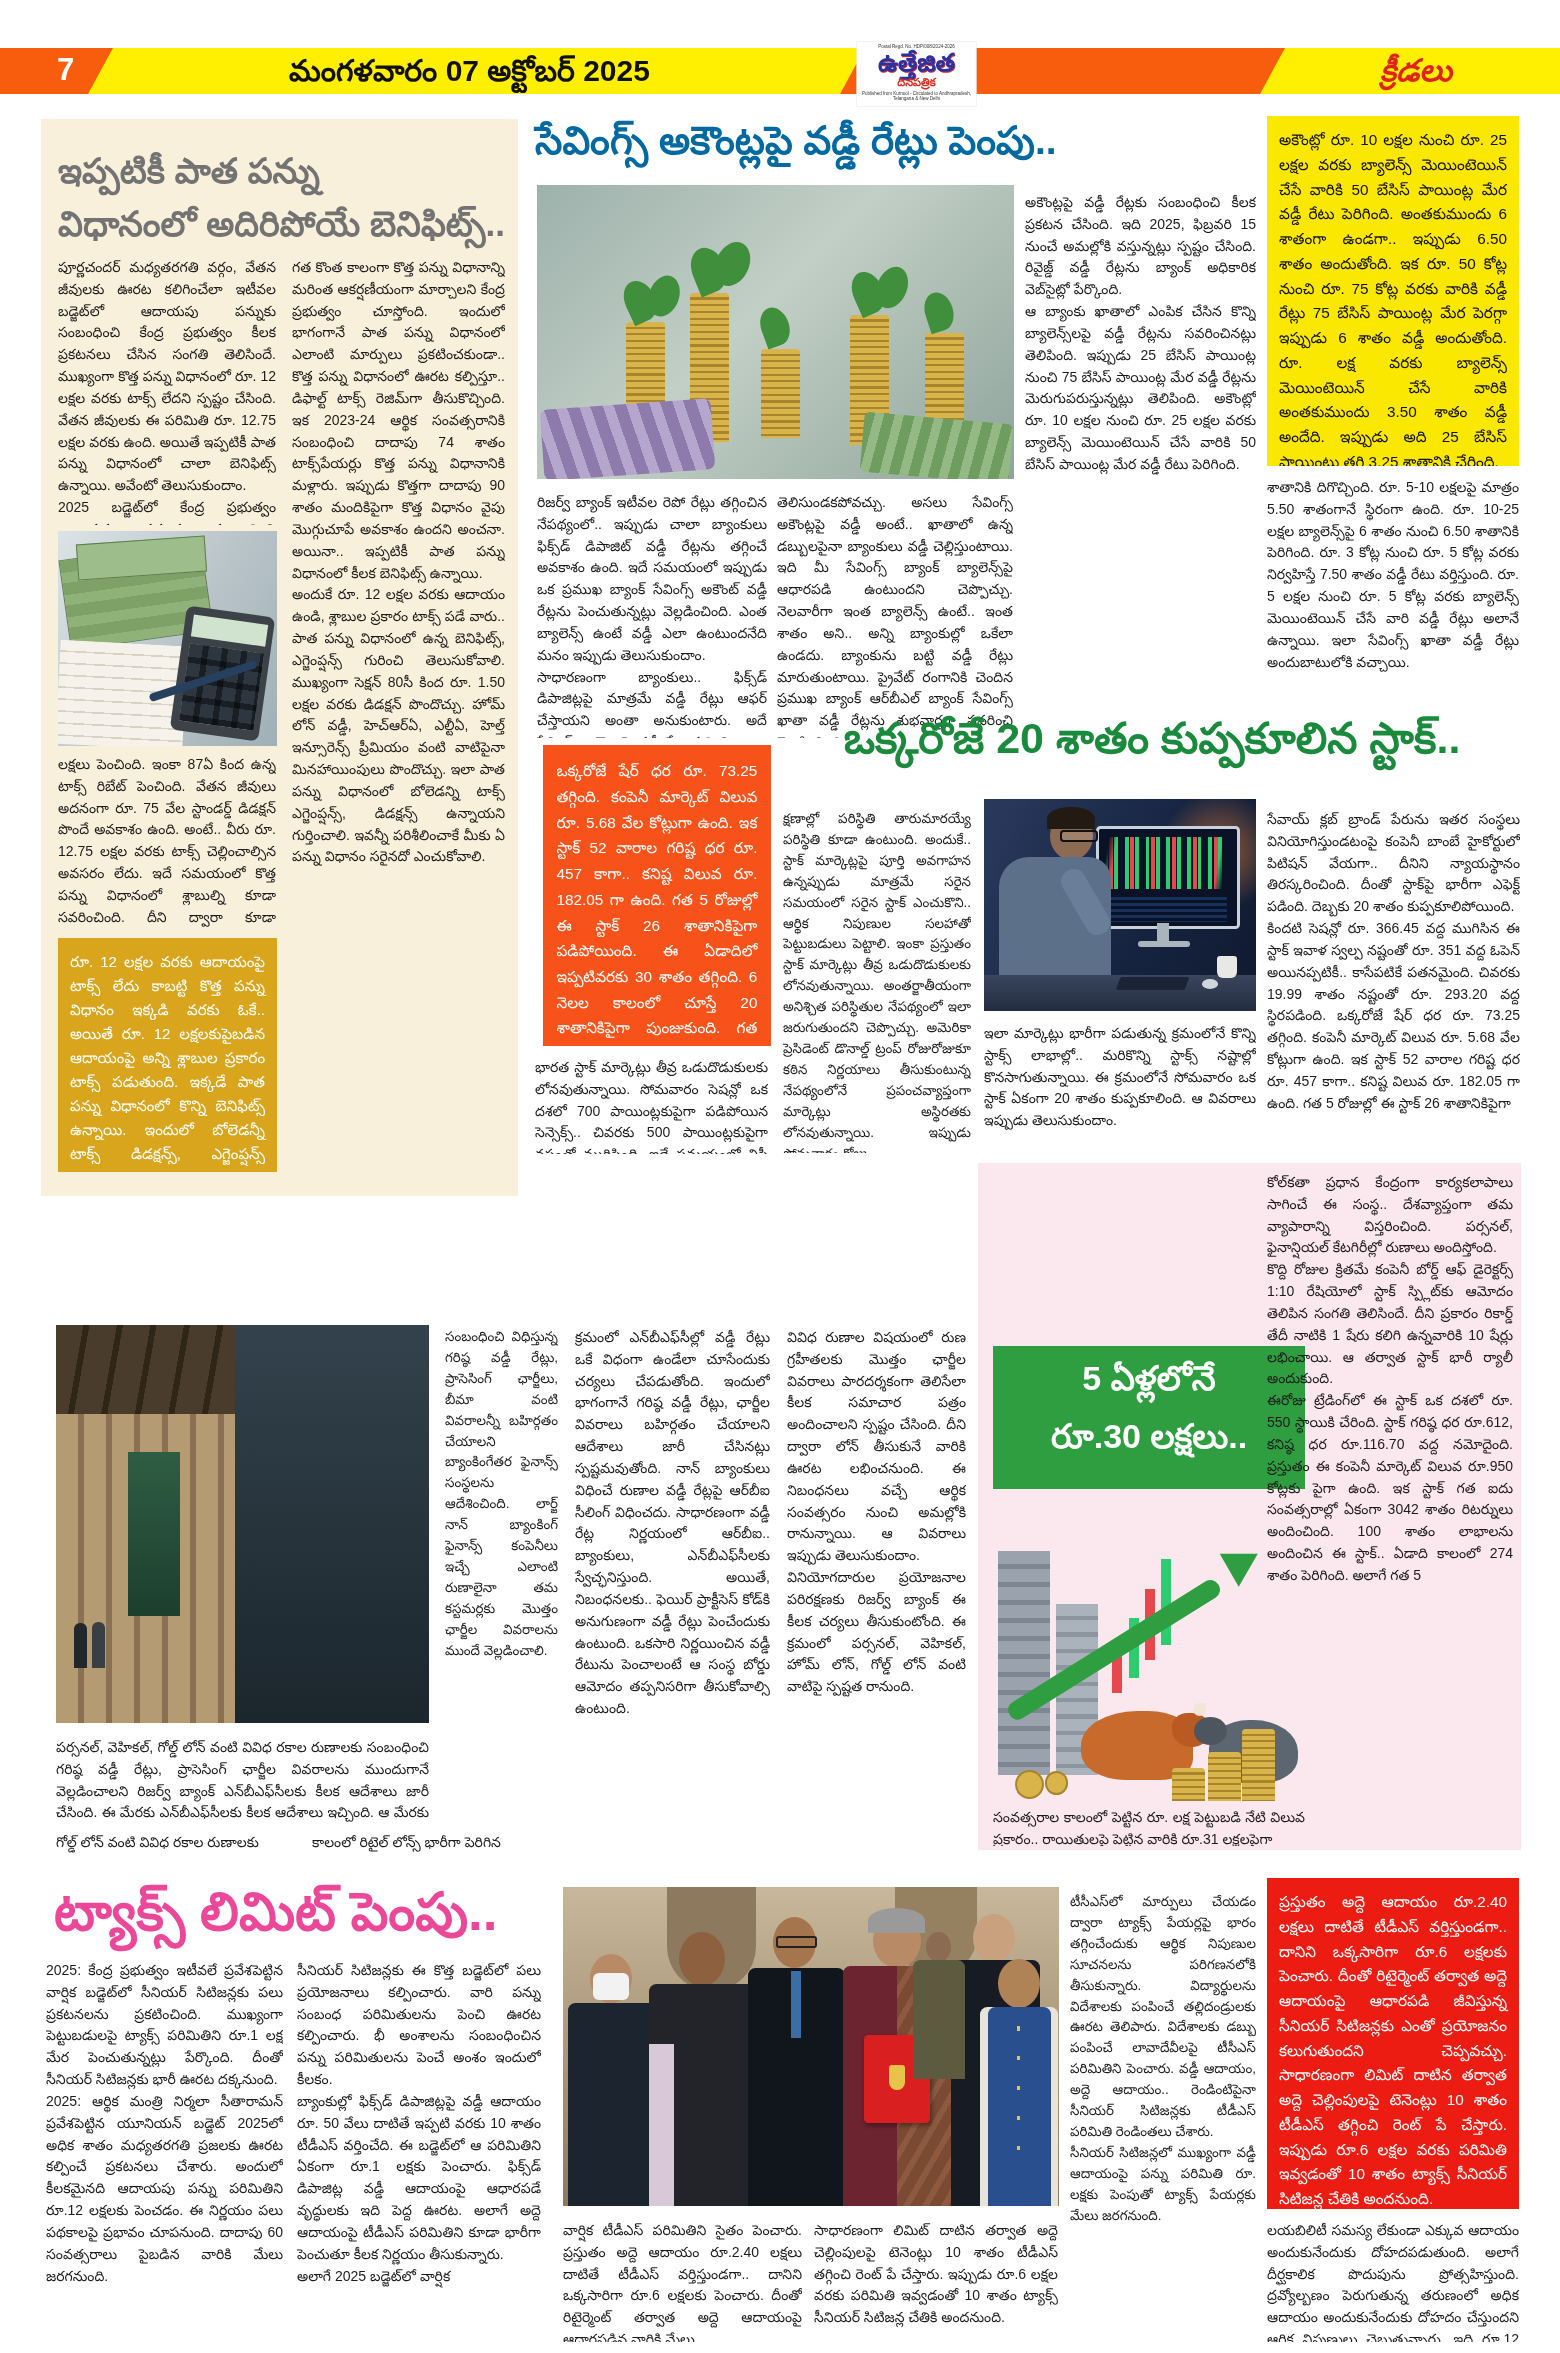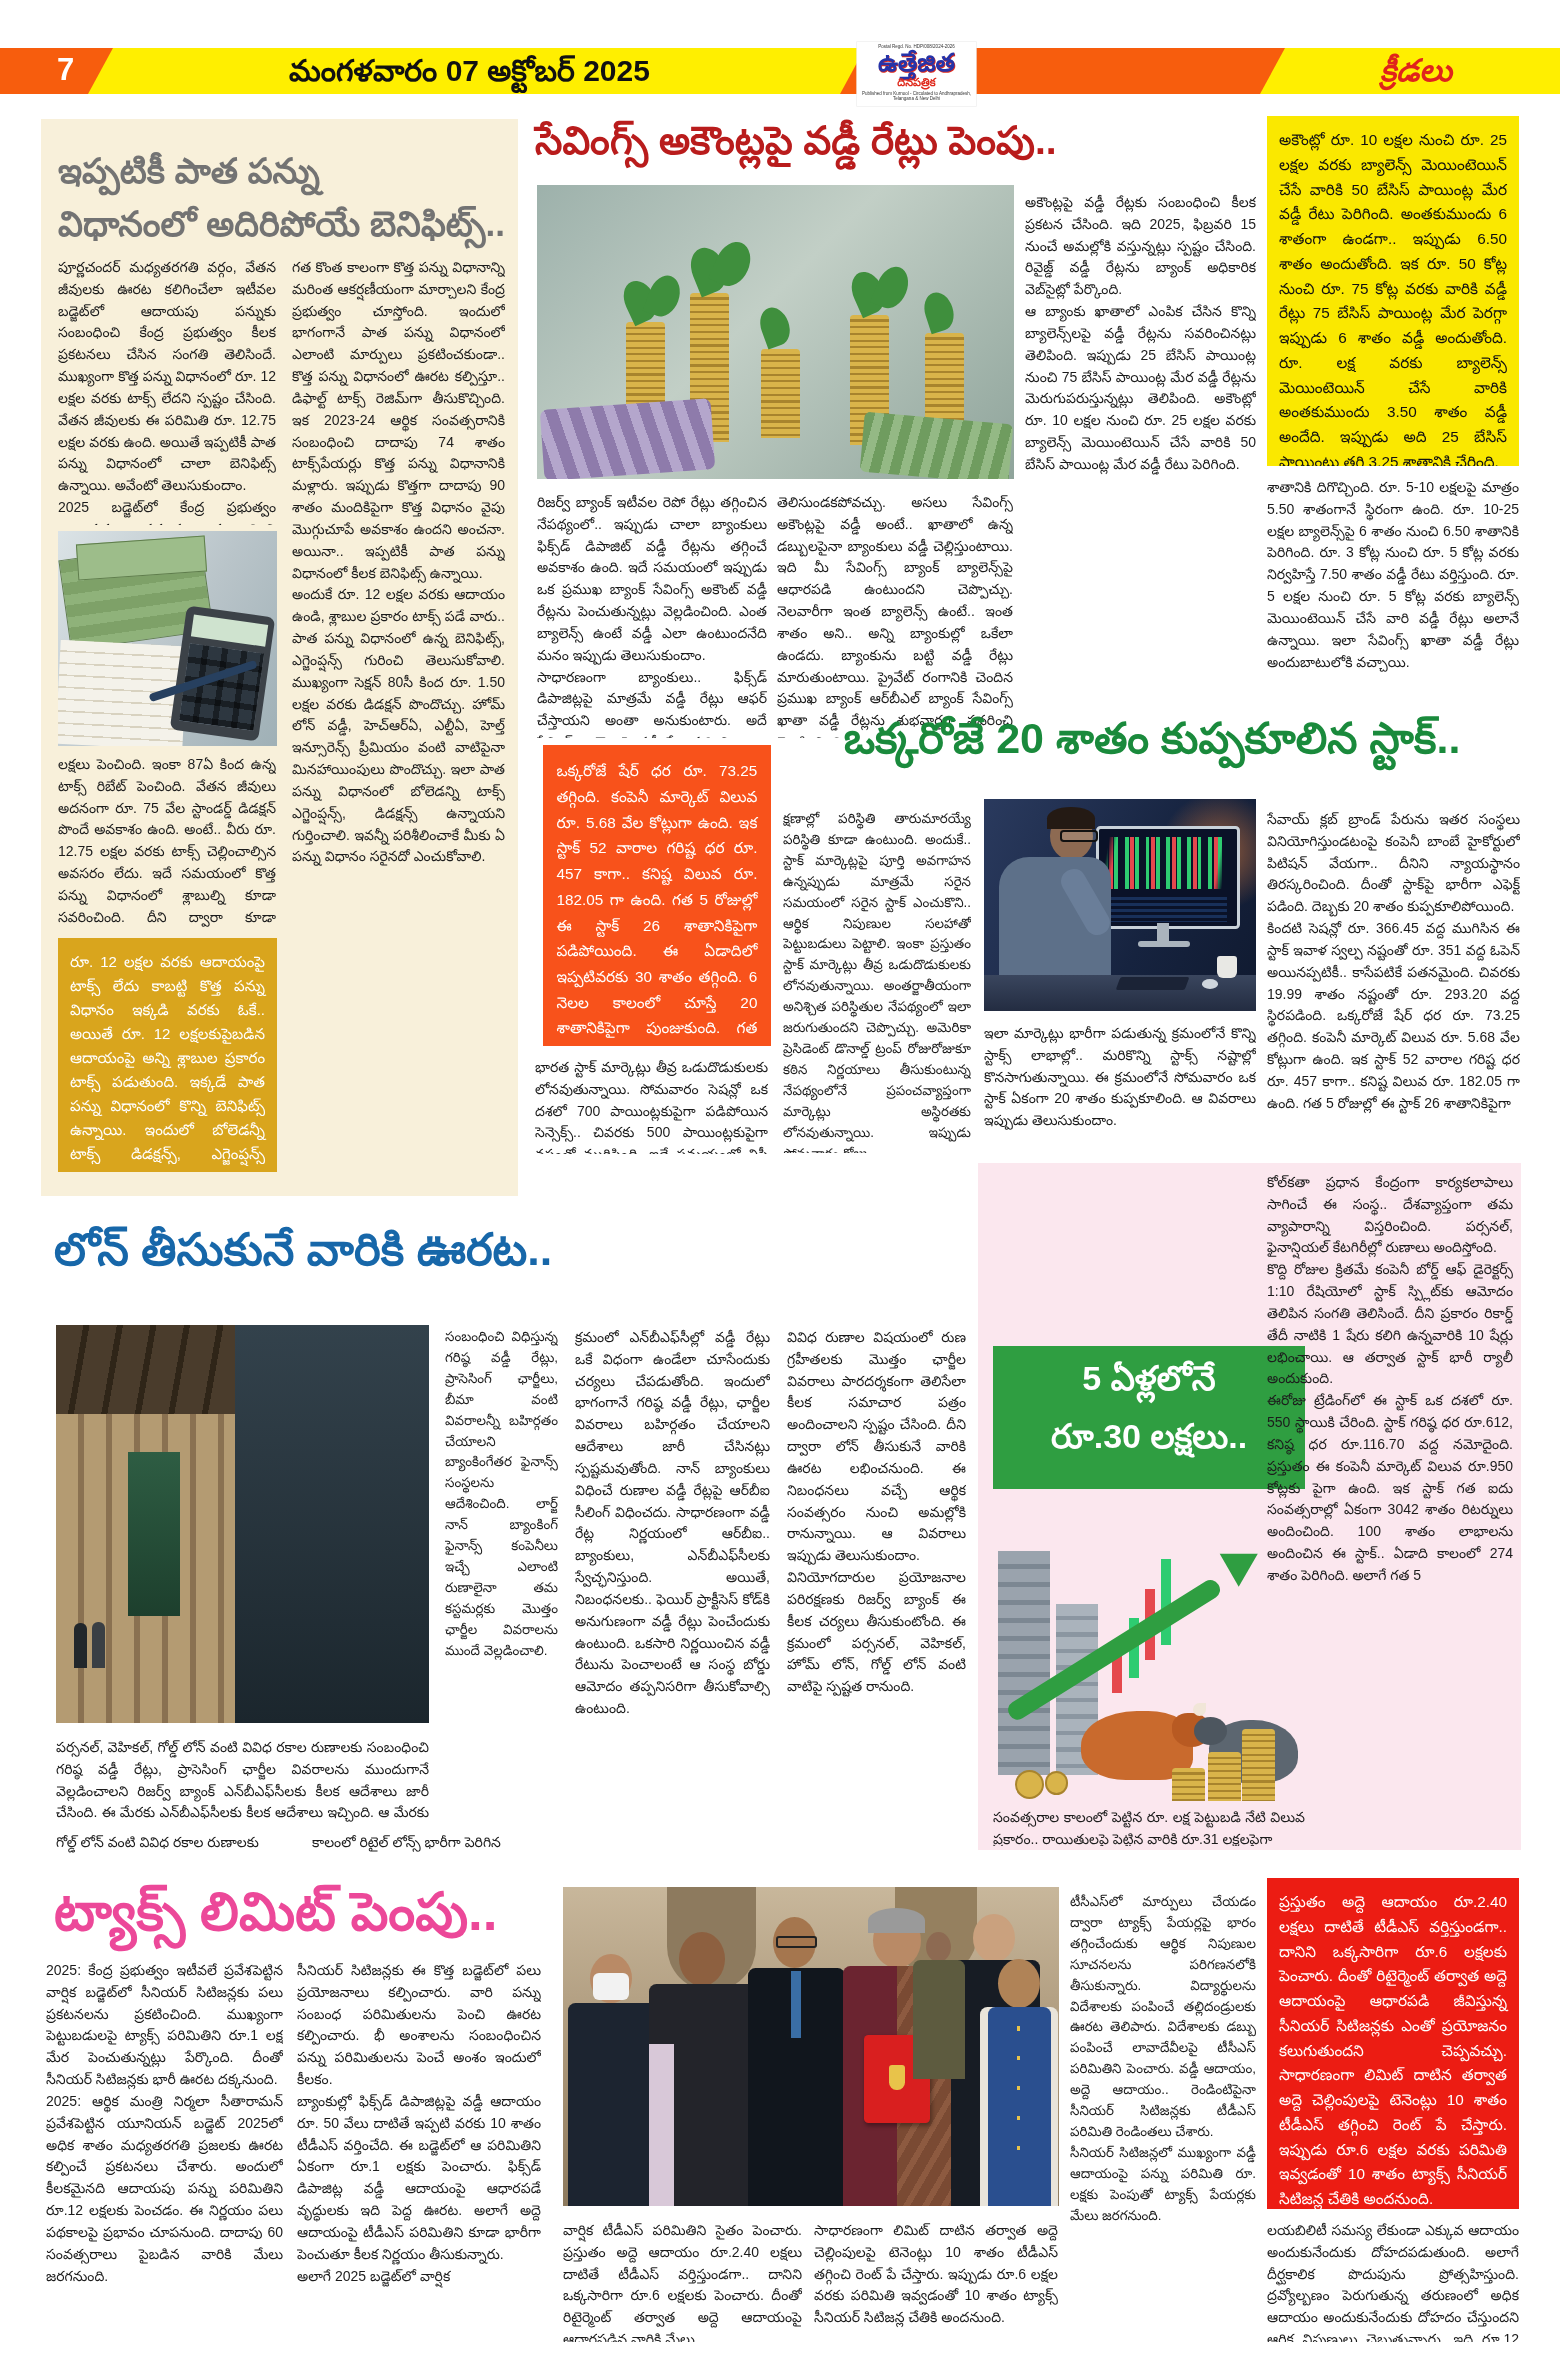--- a/index.html
+++ b/index.html
@@ -53,21 +53,21 @@
       <div style="position:absolute;left:7.5px;top:37px;width:75px;height:78px;background:repeating-linear-gradient(#6b7680 0 13.4px,#3c4248 13.4px 19.4px),repeating-linear-gradient(90deg,#6b7680 0 13.4px,#3c4248 13.4px 19.4px);background-blend-mode:multiply;"></div>
     </div>
     <div style="position:absolute;left:89px;top:146px;width:112px;height:7.5px;background:#27405f;transform:rotate(-18deg);border-radius:3.7px;"></div>
   </div>
 
   <div class="abs body-text" style="left:58px;top:754px;width:218px;height:177px;">లక్షలు పెంచింది. ఇంకా 87ఏ కింద ఉన్న టాక్స్ రిబేట్ పెంచింది. వేతన జీవులు అదనంగా రూ. 75 వేల స్టాండర్డ్ డిడక్షన్ పొందే అవకాశం ఉంది. అంటే.. వీరు రూ. 12.75 లక్షల వరకు టాక్స్ చెల్లించాల్సిన అవసరం లేదు. ఇదే సమయంలో కొత్త పన్ను విధానంలో శ్లాబుల్ని కూడా సవరించింది. దీని ద్వారా కూడా టాక్స్‌పేయర్లు బెనిఫిట్స్ పొందొచ్చు.</div>
   <div class="abs box-text" style="left:58px;top:938px;width:195px;height:210px;background:#d9a51d;color:#ffffff;font-size:15px;line-height:1.6;padding:12px;">రూ. 12 లక్షల వరకు ఆదాయంపై టాక్స్ లేదు కాబట్టి కొత్త పన్ను విధానం ఇక్కడి వరకు ఓకే.. అయితే రూ. 12 లక్షలకుపైబడిన ఆదాయంపై అన్ని శ్లాబుల ప్రకారం టాక్స్ పడుతుంది. ఇక్కడే పాత పన్ను విధానంలో కొన్ని బెనిఫిట్స్ ఉన్నాయి. ఇందులో బోలెడన్నీ టాక్స్ డిడక్షన్స్, ఎగ్జెంప్షన్స్ ఉన్నాయని గుర్తించాలి.</div>
   <div class="abs body-text" style="left:292px;top:257px;width:213px;height:917px;">గత కొంత కాలంగా కొత్త పన్ను విధానాన్ని మరింత ఆకర్షణీయంగా మార్చాలని కేంద్ర ప్రభుత్వం చూస్తోంది. ఇందులో భాగంగానే పాత పన్ను విధానంలో ఎలాంటి మార్పులు ప్రకటించకుండా.. కొత్త పన్ను విధానంలో ఊరట కల్పిస్తూ.. డిఫాల్ట్ టాక్స్ రెజిమ్‌గా తీసుకొచ్చింది. ఇక 2023-24 ఆర్థిక సంవత్సరానికి సంబంధించి దాదాపు 74 శాతం టాక్స్‌పేయర్లు కొత్త పన్ను విధానానికి మళ్లారు. ఇప్పుడు కొత్తగా దాదాపు 90 శాతం మందికిపైగా కొత్త విధానం వైపు మొగ్గుచూపే అవకాశం ఉందని అంచనా. అయినా.. ఇప్పటికీ పాత పన్ను విధానంలో కీలక బెనిఫిట్స్ ఉన్నాయి.
 అందుకే రూ. 12 లక్షల వరకు ఆదాయం ఉండి, శ్లాబుల ప్రకారం టాక్స్ పడే వారు.. పాత పన్ను విధానంలో ఉన్న బెనిఫిట్స్, ఎగ్జెంప్షన్స్ గురించి తెలుసుకోవాలి. ముఖ్యంగా సెక్షన్ 80సీ కింద రూ. 1.50 లక్షల వరకు డిడక్షన్ పొందొచ్చు. హోమ్ లోన్ వడ్డీ, హెచ్ఆర్ఏ, ఎల్టీఏ, హెల్త్ ఇన్సూరెన్స్ ప్రీమియం వంటి వాటిపైనా మినహాయింపులు పొందొచ్చు. ఇలా పాత పన్ను విధానంలో బోలెడన్ని టాక్స్ ఎగ్జెంప్షన్స్, డిడక్షన్స్ ఉన్నాయని గుర్తించాలి. ఇవన్నీ పరిశీలించాకే మీకు ఏ పన్ను విధానం సరైనదో ఎంచుకోవాలి.</div>
 
-  <div class="abs hl" style="left:535px;top:118px;width:730px;font-size:39px;color:#b91c1c;line-height:1.2;">సేవింగ్స్ అకౌంట్లపై వడ్డీ రేట్లు పెంపు..</div>
+  <div class="abs hl" style="left:535px;top:118px;width:730px;font-size:39px;color:#0369a1;line-height:1.2;">సేవింగ్స్ అకౌంట్లపై వడ్డీ రేట్లు పెంపు..</div>
 
   <div class="abs" style="left:537px;top:185px;width:477px;height:294px;background:linear-gradient(135deg,#9db1ab,#c2cfc6 45%,#8fa49b);overflow:hidden;">
     <div class="coin-stack" style="left:89px;bottom:45px;width:39px;height:112px;"></div>
     <div class="coin-stack" style="left:153px;bottom:37px;width:39px;height:149px;"></div>
     <div class="coin-stack" style="left:224px;bottom:41px;width:39px;height:89px;"></div>
     <div class="coin-stack" style="left:313px;bottom:34px;width:39px;height:130px;"></div>
     <div class="coin-stack" style="left:388px;bottom:45px;width:39px;height:101px;"></div>
     <div class="leaf" style="left:88px;bottom:157px;width:30px;height:42px;transform:rotate(-25deg);"></div>
     <div class="leaf" style="left:112px;bottom:162px;width:30px;height:42px;transform:rotate(20deg);"></div>
     <div class="leaf" style="left:155px;bottom:186px;width:33px;height:46px;transform:rotate(-22deg);"></div>
@@ -113,21 +113,20 @@
     <div style="position:absolute;left:0;bottom:0;width:100%;height:36px;background:linear-gradient(#3a465e,#232c41);"></div>
     <div style="position:absolute;left:134px;bottom:21px;width:69px;height:13.4px;background:#1b2336;border-radius:2.2px;transform:skewX(-20deg);"></div>
     <div style="position:absolute;left:218px;bottom:22.4px;width:16.4px;height:9.7px;background:#cfd6dd;border-radius:50%;"></div>
     <div style="position:absolute;right:19.4px;bottom:33px;width:19.4px;height:22.4px;background:#e8e8e4;border-radius:3px 3px 6px 6px;"></div>
   </div>
 
   <div class="abs body-text" style="left:984px;top:1023px;width:272px;height:131px;">ఇలా మార్కెట్లు భారీగా పడుతున్న క్రమంలోనే కొన్ని స్టాక్స్ లాభాల్లో.. మరికొన్ని స్టాక్స్ నష్టాల్లో కొనసాగుతున్నాయి. ఈ క్రమంలోనే సోమవారం ఒక స్టాక్ ఏకంగా 20 శాతం కుప్పకూలింది. ఆ వివరాలు ఇప్పుడు తెలుసుకుందాం.</div>
   <div class="abs body-text" style="left:1267px;top:809px;width:253px;height:344px;font-size:14px;">సేవాయ్ క్లబ్ బ్రాండ్ పేరును ఇతర సంస్థలు వినియోగిస్తుండటంపై కంపెనీ బాంబే హైకోర్టులో పిటిషన్ వేయగా.. దీనిని న్యాయస్థానం తిరస్కరించింది. దీంతో స్టాక్‌పై భారీగా ఎఫెక్ట్ పడింది. దెబ్బకు 20 శాతం కుప్పకూలిపోయింది.
 కిందటి సెషన్లో రూ. 366.45 వద్ద ముగిసిన ఈ స్టాక్ ఇవాళ స్వల్ప నష్టంతో రూ. 351 వద్ద ఓపెన్ అయినప్పటికీ.. కాసేపటికే పతనమైంది. చివరకు 19.99 శాతం నష్టంతో రూ. 293.20 వద్ద స్థిరపడింది. ఒక్కరోజే షేర్ ధర రూ. 73.25 తగ్గింది. కంపెనీ మార్కెట్ విలువ రూ. 5.68 వేల కోట్లుగా ఉంది. ఇక స్టాక్ 52 వారాల గరిష్ట ధర రూ. 457 కాగా.. కనిష్ట విలువ రూ. 182.05 గా ఉంది. గత 5 రోజుల్లో ఈ స్టాక్ 26 శాతానికిపైగా</div>
 
-  <div class="abs hl" style="left:54px;top:1224px;width:671px;font-size:45px;color:#1767a9;">లోన్ తీసుకునే వారికి ఊరట..</div>
 
   <div class="abs" style="left:56px;top:1325px;width:373px;height:398px;background:#27333b;overflow:hidden;">
     <div style="position:absolute;left:0;top:0;width:186px;height:398px;background:repeating-linear-gradient(90deg,#b49b72 0 22.4px,#8a7151 22.4px 28px);"></div>
     <div style="position:absolute;left:0;top:0;width:186px;height:89px;background:repeating-linear-gradient(100deg,#4a3c2c 0 27px,#2f2518 27px 33px);"></div>
     <div style="position:absolute;left:72px;top:127px;width:52px;height:164px;background:linear-gradient(#2e5d43,#1d3f2d);"></div>
     <div style="position:absolute;left:18px;top:298px;width:13.4px;height:45px;background:#22272b;border-radius:6px 6px 0 0;"></div>
     <div style="position:absolute;left:36px;top:297px;width:13.4px;height:46px;background:#3a3f44;border-radius:6px 6px 0 0;"></div>
     <div style="position:absolute;right:0;top:0;width:194px;height:398px;background:linear-gradient(#33424c,#1b262d);"></div>
   </div>
 

